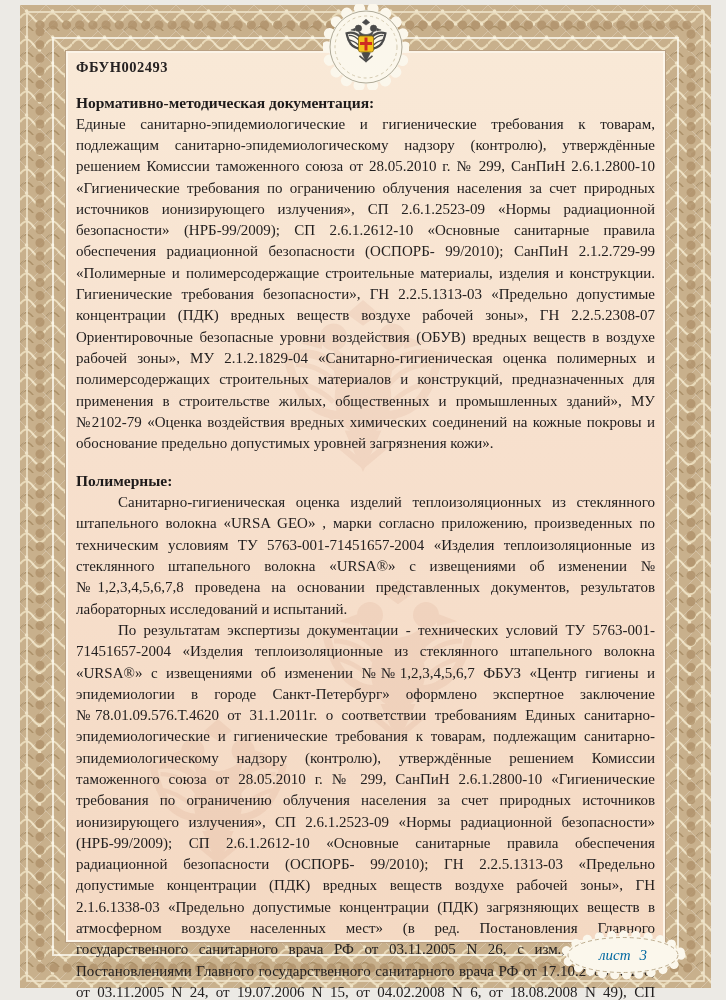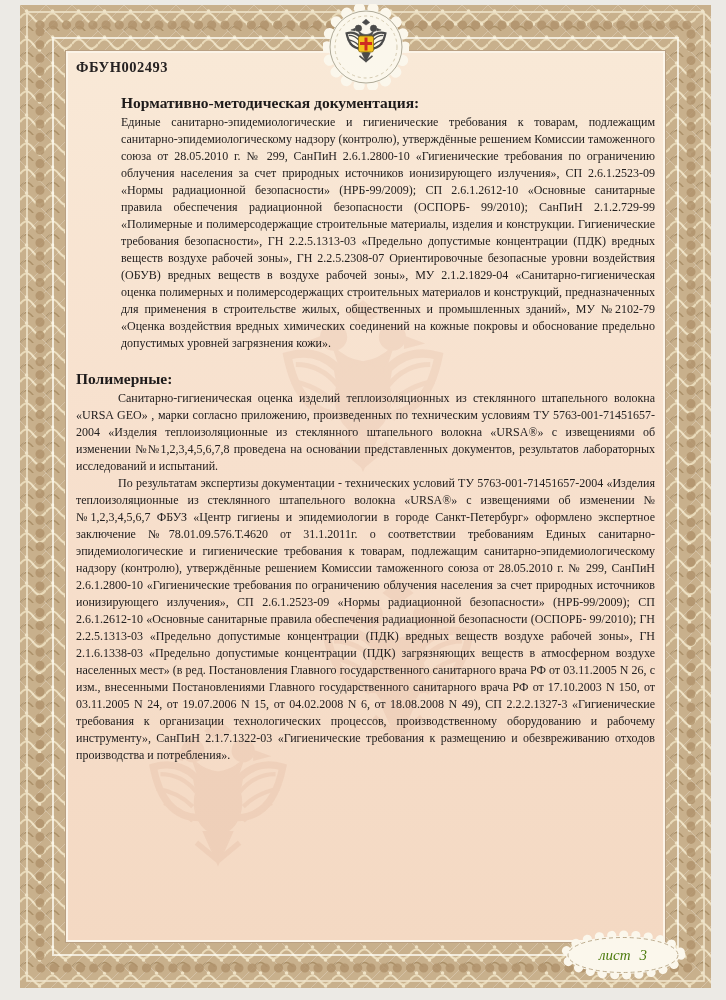--- a/index.html
+++ b/index.html
@@ -22,42 +22,42 @@
     box-sizing:border-box;
     z-index:2;
   }
   .watermark{position:absolute;z-index:0;opacity:.08;color:#b05c3c;pointer-events:none;}
   .doc-number{
     font-weight:bold;font-size:14.5px;letter-spacing:.5px;color:#262222;
     margin:0 0 16px 0;
   }
   .body-text{position:relative;z-index:3;color:#232020;}
   .section{margin-top:16px;}
-  .section:first-of-type{margin-top:0;margin-left:45px;}
+  .section:first-of-type{margin-top:0;}
   .sec-heading{
     font-weight:bold;font-size:15.5px;line-height:1.4;margin:0;color:#1e1b1b;
   }
   .para{
-    font-size:12px;line-height:1.42;text-align:justify;margin:0;
+    font-size:15px;line-height:1.42;text-align:justify;margin:0;
   }
   .para.indent{text-indent:42px;}
   
   .emblem{
     position:absolute;left:50%;top:-1px;transform:translateX(-50%);
     width:86px;height:86px;z-index:5;
   }
   .emblem svg{display:block;width:100%;height:100%;}
   
   .sheet-rosette{
     position:absolute;right:24px;bottom:8px;width:128px;height:50px;z-index:5;
   }
   .sheet-rosette svg{display:block;width:100%;height:100%;}
   .sheet-label{
     position:absolute;inset:0;display:flex;align-items:center;justify-content:center;
-    font-style:italic;font-size:15px;color:#4d7c0f;gap:9px;
+    font-style:italic;font-size:15px;color:#0369a1;gap:9px;
   }
 </style>
 </head>
 <body>
 
 <div class="cert">
 
   <svg class="frame-svg" viewBox="0 0 691 983" preserveAspectRatio="none" aria-hidden="true">
     <defs>
       <pattern id="lace" width="26" height="26" patternUnits="userSpaceOnUse">

